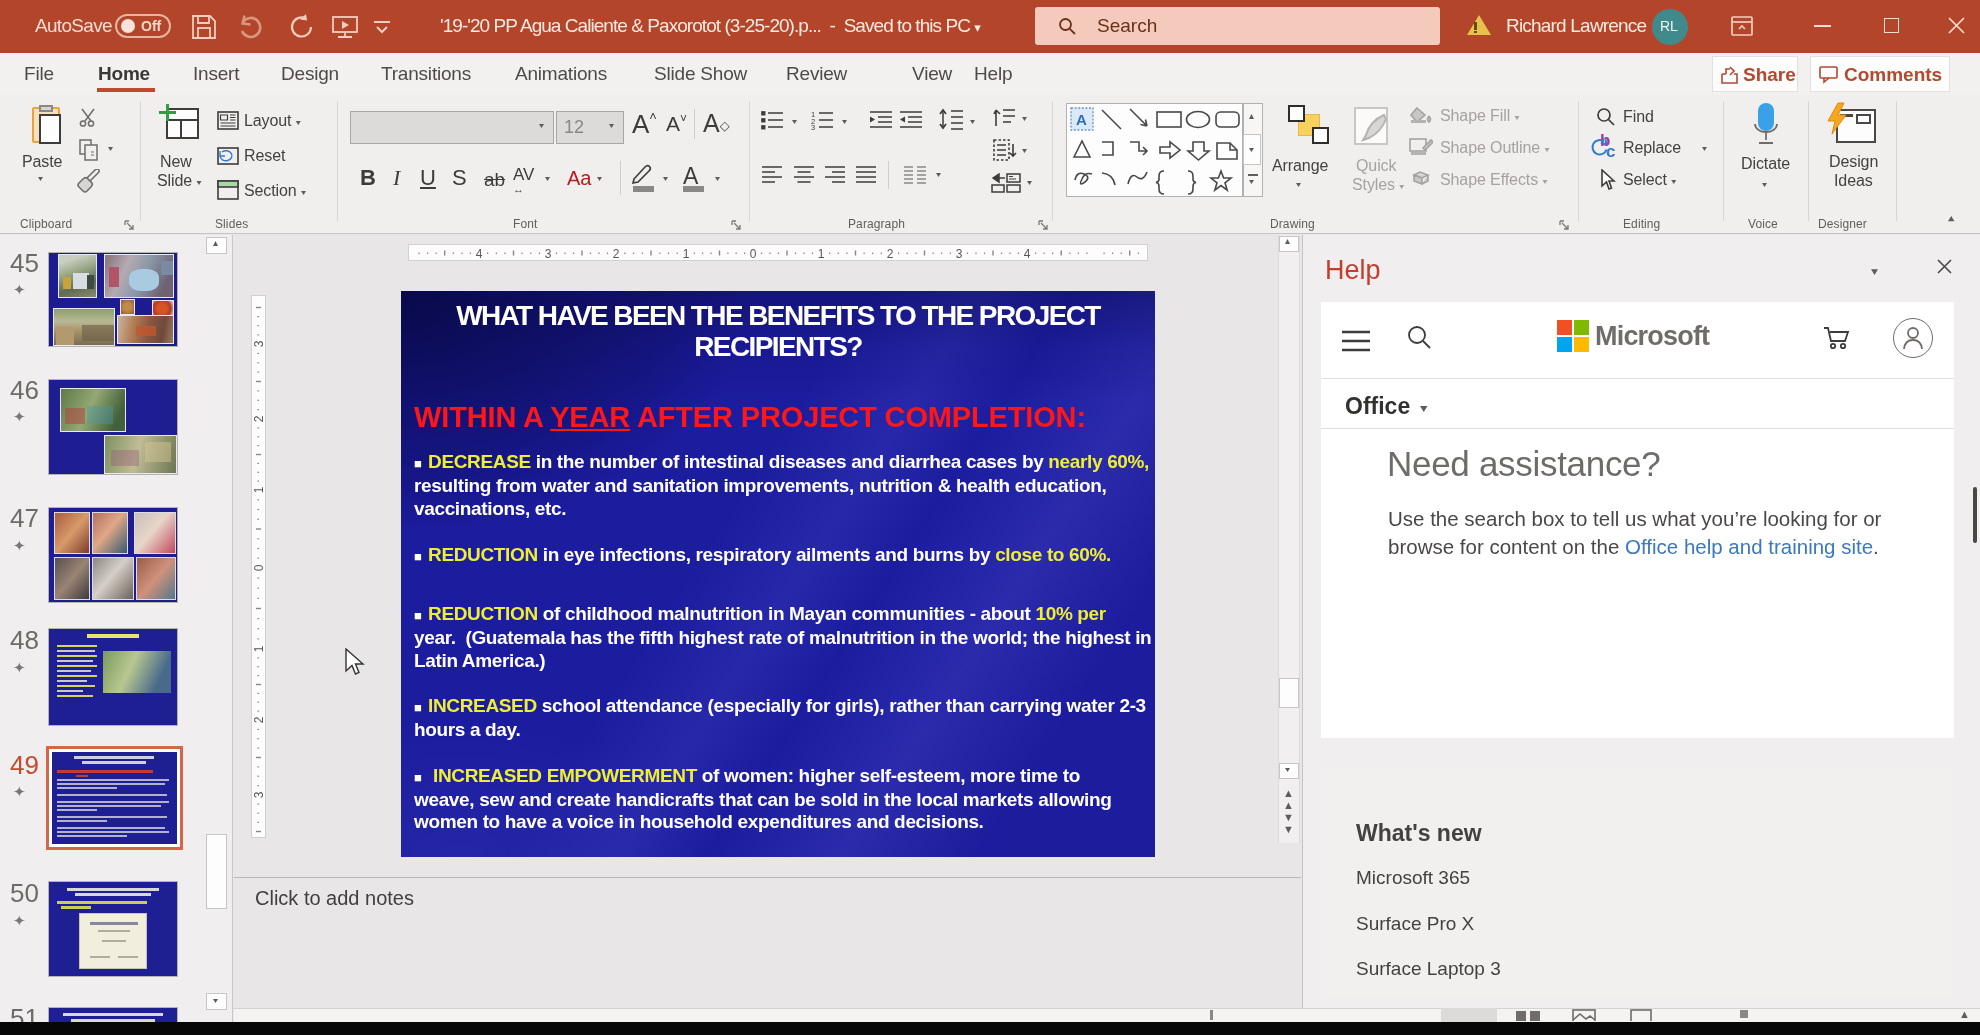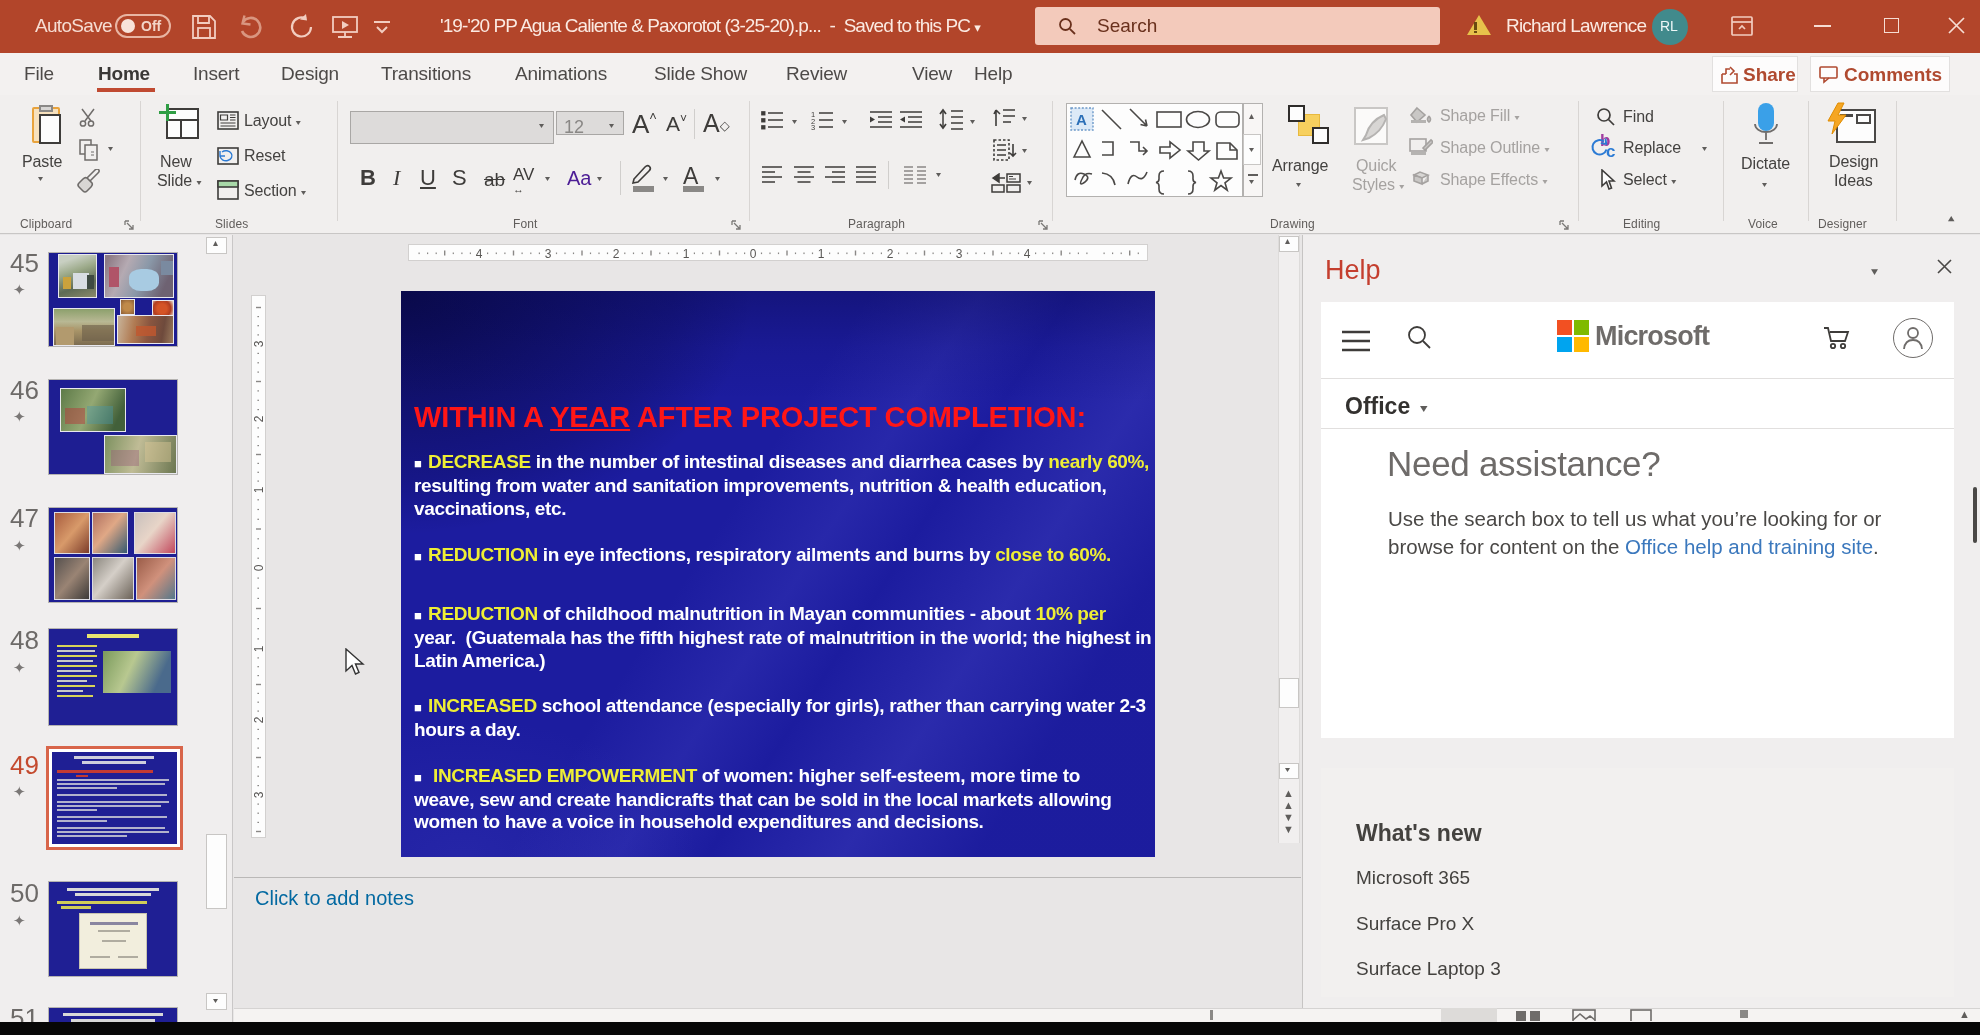--- a/index.html
+++ b/index.html
@@ -175,36 +175,36 @@
       <rect x="1" y="1" width="20" height="18"></rect>
         <rect x="1" y="1" width="20" height="6" fill="#a8d8a8"></rect>
     </svg>
     <div class="abs ribtxt" style="left:244px;top:87px;">Section <span class="chev">▾</span></div>
     <div class="glabel" style="left:215px;">Slides</div>
     <div class="gdiv" style="left:337px;"></div>
 
     <div class="abs" style="left:350px;top:16px;width:204px;height:33px;background:#dddbda;border:1px solid #a9a7a5;">
       <div class="abs chev" style="left:188px;top:8px;">▾</div>
     </div>
-    <div class="abs" style="left:556px;top:16px;width:68px;height:24px;background:#dddbda;border:1px solid #a9a7a5;">
+    <div class="abs" style="left:556px;top:16px;width:68px;height:33px;background:#dddbda;border:1px solid #a9a7a5;">
       <div class="abs" style="left:7px;top:5px;font-size:18px;color:#8a8886;">12</div>
       <div class="abs chev" style="left:52px;top:8px;">▾</div>
     </div>
     <div class="abs" style="left:632px;top:14px;font-size:26px;color:#3e3c3a;">A<span style="font-size:13px;position:relative;top:-12px;">˄</span></div>
     <div class="abs" style="left:666px;top:17px;font-size:21px;color:#3e3c3a;">A<span style="font-size:12px;position:relative;top:-8px;">˅</span></div>
     <div class="abs" style="left:694px;top:14px;width:1px;height:30px;background:#d0cecc;"></div>
     <div class="abs" style="left:703px;top:14px;font-size:25px;color:#3e3c3a;">A<span style="font-size:13px;position:relative;top:-2px;">◇</span></div>
     <div class="abs" style="left:360px;top:70px;font-size:22px;font-weight:bold;color:#3e3c3a;">B</div>
     <div class="abs" style="left:393px;top:70px;font-size:22px;font-style:italic;color:#3e3c3a;font-family:'Liberation Serif',serif;">I</div>
     <div class="abs" style="left:420px;top:70px;font-size:22px;text-decoration:underline;color:#3e3c3a;">U</div>
     <div class="abs" style="left:452px;top:70px;font-size:22px;color:#3e3c3a;">S</div>
     <div class="abs" style="left:484px;top:74px;font-size:19px;text-decoration:line-through;color:#3e3c3a;">ab</div>
     <div class="abs" style="left:513px;top:70px;font-size:17px;color:#3e3c3a;">AV<br><span style="font-size:11px;position:relative;top:-7px;">↔</span></div>
     <div class="abs chev" style="left:545px;top:78px;">▾</div>
-    <div class="abs" style="left:567px;top:72px;font-size:20px;color:#4c1d95;">Aa</div>
+    <div class="abs" style="left:567px;top:72px;font-size:20px;color:#b91c1c;">Aa</div>
     <div class="abs chev" style="left:597px;top:78px;">▾</div>
     <div class="abs" style="left:620px;top:66px;width:1px;height:34px;background:#d0cecc;"></div>
     <svg class="abs" style="left:630px;top:68px;" width="26" height="30" viewBox="0 0 26 30">
       <path d="M4 16 L15 4 q2.5 -2.5 4.5 -0.5 q2 2 -0.5 4.5 L8 19 l-5 1 z" fill="none" stroke="#3e3c3a" stroke-width="1.6"></path>
       <rect x="3" y="23" width="21" height="6" fill="#8a8886"></rect>
     </svg>
     <div class="abs chev" style="left:663px;top:78px;">▾</div>
     <div class="abs" style="left:683px;top:68px;font-size:23px;color:#3e3c3a;">A</div>
     <div class="abs" style="left:683px;top:91px;width:21px;height:6px;background:#8a8886;"></div>
     <div class="abs chev" style="left:715px;top:78px;">▾</div>
@@ -686,31 +686,32 @@
           </g>
         </svg>
     </div>
     <div id="slide">
       <div class="abs" style="left:0;top:0;width:754px;height:566px;background:
         linear-gradient(180deg, rgba(8,8,70,0.38) 0%, rgba(8,8,70,0.12) 10%, rgba(0,0,0,0) 20%),
         radial-gradient(ellipse 60% 55% at 0% 0%, rgba(4,4,50,0.75), rgba(4,4,60,0.25) 60%, rgba(0,0,0,0) 78%),
         linear-gradient(123deg, rgba(0,0,0,0) 42%, rgba(85,85,212,0.20) 52%, rgba(0,0,0,0) 60%, rgba(95,95,218,0.22) 72%, rgba(30,30,140,0.08) 84%),
         radial-gradient(ellipse 45% 35% at 8% 100%, rgba(80,80,205,0.18), rgba(0,0,0,0) 70%),
         #1c1c9f;"></div>
+      <div class="abs" style="left:0px;top:9px;width:754px;text-align:center;color:#ffffff;font-size:28px;font-weight:bold;line-height:31px;letter-spacing:-1.6px;">WHAT HAVE BEEN THE BENEFITS TO THE PROJECT<br>RECIPIENTS?</div>
       <div class="abs" style="left:13px;top:110px;font-size:29px;font-weight:bold;color:#ff1616;letter-spacing:-0.15px;">WITHIN A <span style="text-decoration:underline;">YEAR</span> AFTER PROJECT COMPLETION:</div>
       <div class="abs" style="left:13px;top:160px;width:750px;font-size:19px;font-weight:bold;color:#fff;line-height:22.3px;letter-spacing:-0.35px;white-space:nowrap;">
         <p style="margin-bottom:24px;"><span style="font-size:13px;">■&nbsp; </span><span style="color:#eeee35;">DECREASE</span> in the number of intestinal diseases and diarrhea cases by <span style="color:#eeee35;">nearly 60%,</span><br>resulting from water and sanitation improvements, nutrition &amp; health education,<br>vaccinations, etc.</p>
         <p style="margin-bottom:35px;"><span style="font-size:13px;">■&nbsp; </span><span style="color:#eeee35;">REDUCTION</span> in eye infections, respiratory ailments and burns by <span style="color:#eeee35;">close to 60%.</span></p>
         <p style="margin-bottom:23px;"><span style="font-size:13px;">■&nbsp; </span><span style="color:#eeee35;">REDUCTION</span> of childhood malnutrition in Mayan communities - about <span style="color:#eeee35;">10% per</span><br>year.&nbsp; (Guatemala has the fifth highest rate of malnutrition in the world; the highest in<br>Latin America.)</p>
         <p style="margin-bottom:23px;"><span style="font-size:13px;">■&nbsp; </span><span style="color:#eeee35;">INCREASED</span> school attendance (especially for girls), rather than carrying water 2-3<br>hours a day.</p>
         <p><span style="font-size:13px;">■&nbsp; </span>&nbsp;<span style="color:#eeee35;">INCREASED EMPOWERMENT</span> of women: higher self-esteem, more time to<br>weave, sew and create handicrafts that can be sold in the local markets allowing<br>women to have a voice in household expenditures and decisions.</p>
       </div>
     </div>
     <div id="notesbar"></div>
-    <div class="abs" style="left:21px;top:652px;font-size:20px;color:#0369a1;">Click to add notes</div>
+    <div class="abs" style="left:21px;top:652px;font-size:20px;color:#404040;">Click to add notes</div>
 
     <div class="abs" style="left:1044px;top:0px;width:22px;height:608px;background:#f1efef;border-left:1px solid #dddbda;border-right:1px solid #dddbda;"></div>
     <div class="abs" style="left:1045px;top:1px;width:20px;height:16px;background:#fdfdfd;border:1px solid #c8c6c4;"></div>
     <div class="abs chev" style="left:1051px;top:2px;transform:rotate(180deg);">▾</div>
     <div class="abs" style="left:1045px;top:443px;width:20px;height:30px;background:#fdfdfd;border:1px solid #c8c6c4;"></div>
     <div class="abs" style="left:1045px;top:528px;width:20px;height:16px;background:#fdfdfd;border:1px solid #c8c6c4;"></div>
     <div class="abs chev" style="left:1051px;top:529px;">▾</div>
     <div class="abs" style="left:1049px;top:552px;width:12px;height:20px;color:#5f5d5b;font-size:11px;">▲<br>▲</div>
     <div class="abs" style="left:1049px;top:576px;width:12px;height:20px;color:#5f5d5b;font-size:11px;">▼<br>▼</div>
 

